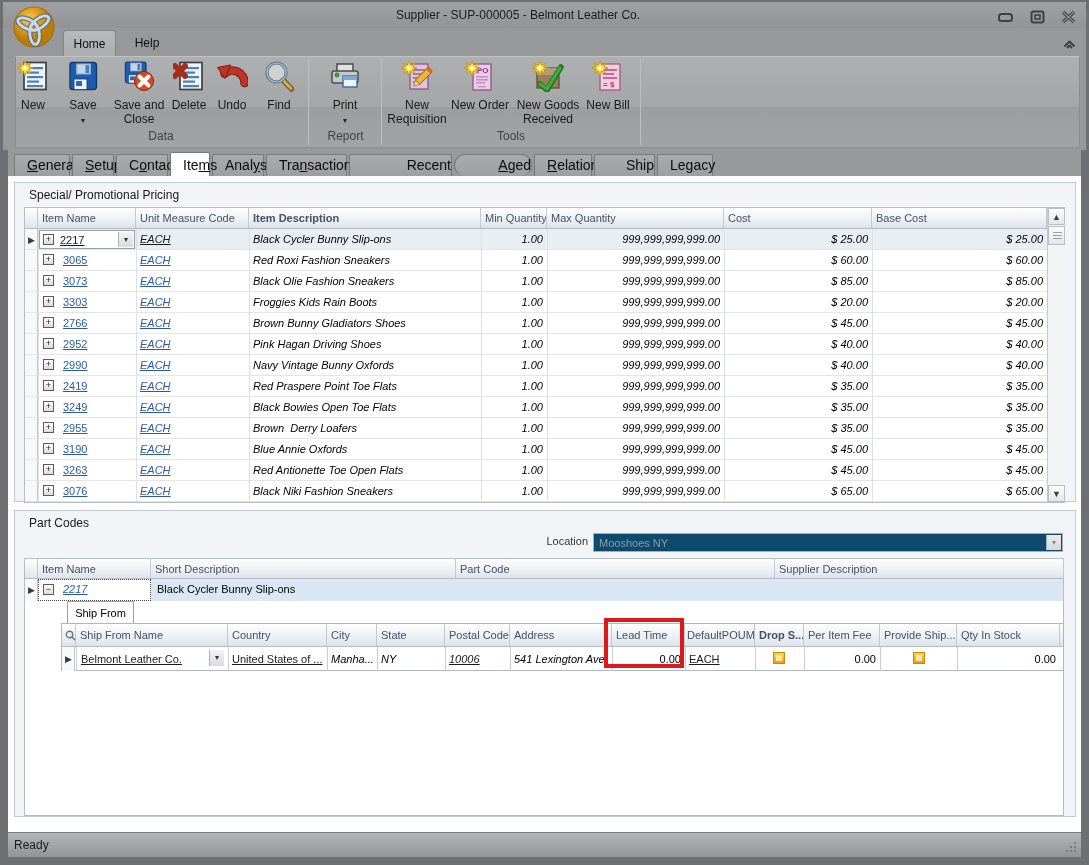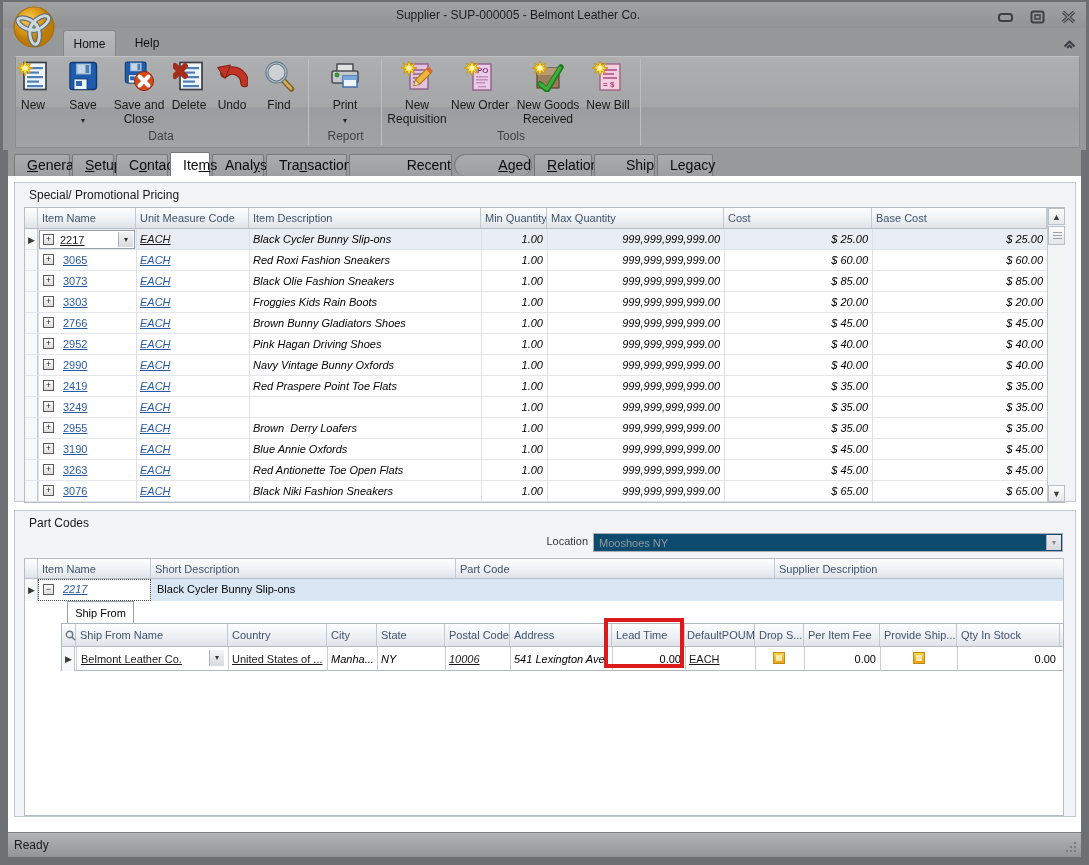--- a/index.html
+++ b/index.html
@@ -247,21 +247,21 @@
     <div class="abs mtab" style="left:649px;width:56px;">Le<u>g</u>acy</div>
   <div class="abs" style="left:0;top:26px;width:1073px;height:656px;background:#fff;"></div>
   <div class="abs gbox" style="left:6px;top:32px;width:1062px;height:320px;">
       <div class="cap">Special/ Promotional Pricing</div>
     </div>
     <div class="abs grid" id="grid1" style="left:16px;top:57px;width:1041px;height:296px;">
       <div class="ghead" style="left:0;top:0;width:1022px;height:21px;">
         <div class="hcell" style="left:0px;width:13px;"></div>
         <div class="hcell" style="left:13px;width:98px;">Item Name</div>
         <div class="hcell" style="left:111px;width:113px;">Unit Measure Code</div>
-        <div class="hcell" style="left:224px;width:232px;">Item Description</div>
+        <div class="hcell" style="left:224px;width:232px;font-weight:bold;">Item Description</div>
         <div class="hcell" style="left:456px;width:66px;">Min Quantity</div>
         <div class="hcell" style="left:522px;width:177px;">Max Quantity</div>
         <div class="hcell" style="left:699px;width:148px;">Cost</div>
         <div class="hcell" style="left:847px;width:175px;">Base Cost</div>
       </div>
       <div class="abs" style="left:0;top:21px;width:1022px;height:21px;background:#e9eef4;border-bottom:1px solid #e2e5ea;">
         <div class="ind"></div>
         <div class="arrowr" style="left:3px;top:6px;">▶</div>
         <div class="vline" style="left:13px;height:21px;"></div>
         <div class="vline" style="left:111px;height:21px;"></div>
@@ -422,20 +422,21 @@
         <div class="vline" style="left:111px;height:21px;"></div>
         <div class="vline" style="left:224px;height:21px;"></div>
         <div class="vline" style="left:456px;height:21px;"></div>
         <div class="vline" style="left:522px;height:21px;"></div>
         <div class="vline" style="left:699px;height:21px;"></div>
         <div class="vline" style="left:847px;height:21px;"></div>
         <div class="vline" style="left:1022px;height:21px;"></div>
         <div class="plusbox" style="left:18px;top:4px;">+</div>
         <div class="cell" style="left:34px;width:80px;"><a class="lk">3249</a></div>
         <div class="cell it" style="left:111px;width:113px;"><a class="lk">EACH</a></div>
+        <div class="cell it" style="left:224px;width:232px;">Black Bowies Open Toe Flats</div>
         <div class="cell it num" style="left:456px;width:66px;">1.00</div>
         <div class="cell it num" style="left:522px;width:177px;">999,999,999,999.00</div>
         <div class="cell it num" style="left:699px;width:148px;">$ 35.00</div>
         <div class="cell it num" style="left:847px;width:175px;">$ 35.00</div>
       </div>
       <div class="abs" style="left:0;top:210px;width:1022px;height:21px;background:#fff;border-bottom:1px solid #e2e5ea;">
         <div class="ind"></div>
         <div class="vline" style="left:13px;height:21px;"></div>
         <div class="vline" style="left:111px;height:21px;"></div>
         <div class="vline" style="left:224px;height:21px;"></div>
@@ -548,21 +549,21 @@
         <div class="ghead" style="left:0;top:0;width:1001px;height:23px;">
           <div class="hcell" style="left:0px;width:14px;padding-top:5px;padding-left:4px;"></div>
           <div class="hcell" style="left:14px;width:152px;padding-top:5px;padding-left:4px;">Ship From Name</div>
           <div class="hcell" style="left:166px;width:99px;padding-top:5px;padding-left:4px;">Country</div>
           <div class="hcell" style="left:265px;width:50px;padding-top:5px;padding-left:4px;">City</div>
           <div class="hcell" style="left:315px;width:68px;padding-top:5px;padding-left:4px;">State</div>
           <div class="hcell" style="left:383px;width:65px;padding-top:5px;padding-left:4px;">Postal Code</div>
           <div class="hcell" style="left:448px;width:102px;padding-top:5px;padding-left:4px;">Address</div>
           <div class="hcell" style="left:550px;width:73px;padding-top:5px;padding-left:4px;">Lead Time</div>
           <div class="hcell" style="left:623px;width:70px;padding-top:5px;padding-left:2px;">DefaultPOUM</div>
-          <div class="hcell" style="left:693px;width:49px;padding-top:5px;padding-left:4px;">Drop S...</div>
+          <div class="hcell" style="left:693px;width:49px;padding-top:5px;padding-left:4px;font-weight:bold;">Drop S...</div>
           <div class="hcell" style="left:742px;width:76px;padding-top:5px;padding-left:4px;">Per Item Fee</div>
           <div class="hcell" style="left:818px;width:77px;padding-top:5px;padding-left:4px;">Provide Ship...</div>
           <div class="hcell" style="left:895px;width:103px;padding-top:5px;padding-left:4px;">Qty In Stock</div>
           <svg style="position:absolute;left:3px;top:6px;" width="11" height="11" viewBox="0 0 11 11">
             <circle cx="4.5" cy="4.5" r="3.2" fill="none" stroke="#6b7684" stroke-width="1.4"></circle>
             <line x1="7" y1="7" x2="10" y2="10" stroke="#6b7684" stroke-width="1.6"></line>
           </svg>
         </div>
         <div class="abs" style="left:0;top:23px;width:1001px;height:24px;">
           <div class="ind" style="height:24px;"></div>

